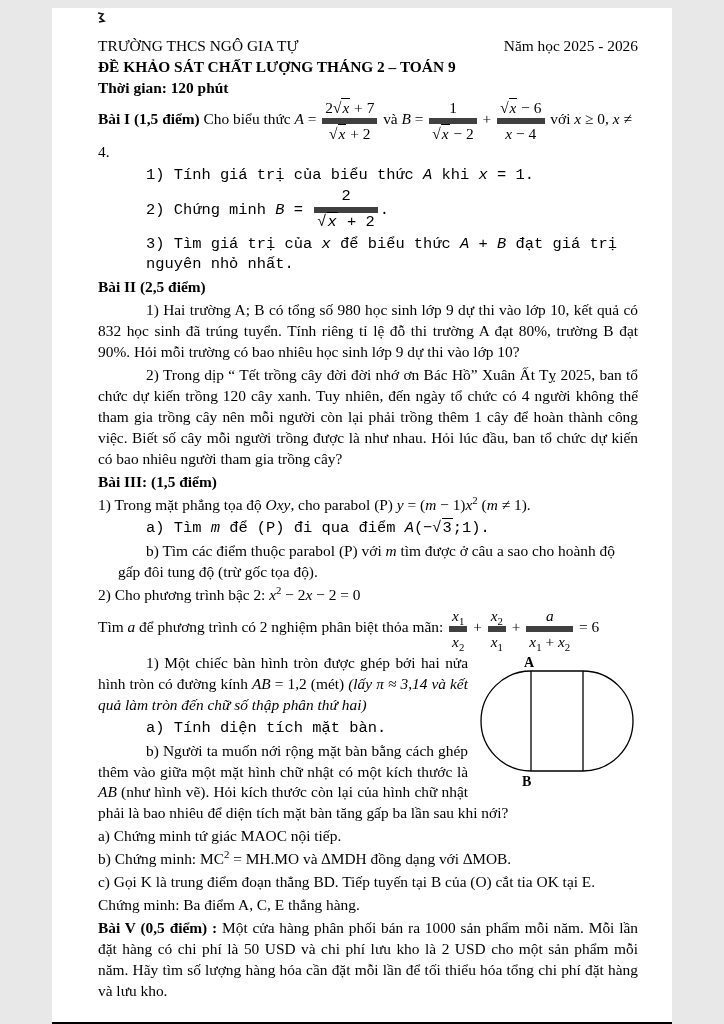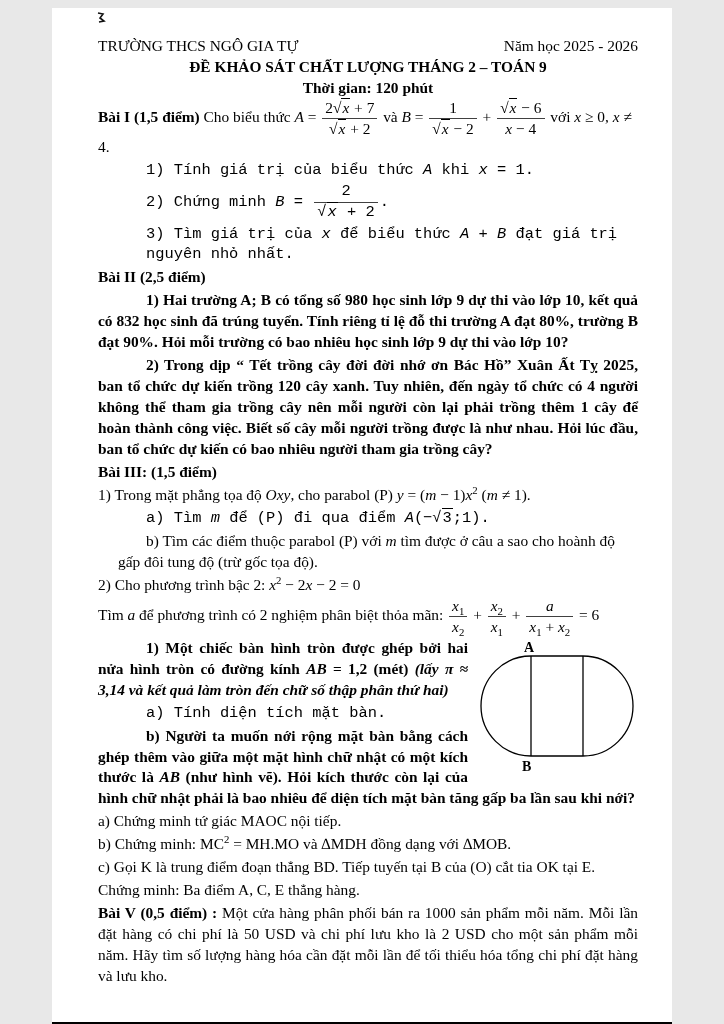--- a/index.html
+++ b/index.html
@@ -10,28 +10,28 @@
     background:#ffffff;
     font-family:"Liberation Serif","DejaVu Serif",serif;
     font-size:15.4px;
     line-height:1.36;
     color:#000;
     box-sizing:border-box;
     padding:28px 34px 0 46px;
     overflow:hidden;
   }
   .hdr{display:flex;justify-content:space-between;}
-  .title-line{text-align:center;font-weight:bold;font-family:Liberation Serif, serif;}
+  .title-line{font-weight:bold;font-family:Liberation Serif, serif;}
   .para{margin:0 0 2px 0;}
-  .ti{text-indent:48px;font-weight:bold;}
+  .ti{text-indent:48px;}
   .just{text-align:justify;}
   .ind{padding-left:48px;font-family:Liberation Mono, monospace;}
   .hang{padding-left:20px;text-indent:28px;}
   .frac{display:inline-block;vertical-align:middle;text-align:center;line-height:1.15;padding:0 2px;}
-  .frac .num{display:block;border-bottom:1px solid #404040;padding:0 3px 1px 3px;}
+  .frac .num{display:block;border-bottom:6px solid #404040;padding:0 3px 1px 3px;}
   .frac .den{display:block;padding:1px 3px 0 3px;}
   .sqrt{white-space:nowrap;}
   .sqrt .rad{border-top:1px solid #000;padding:0 1px;}
   sup,sub{font-size:0.7em;line-height:0;}
   .figure{float:right;width:158px;margin:2px 0 4px 12px;}
   .figlbl{font-family:"Liberation Serif",serif;font-size:14px;font-weight:bold;}
   .bottom-bar{position:absolute;left:0;right:0;bottom:0;height:10px;background:#000;}
   .scan-mark{position:absolute;left:44px;top:4px;width:10px;height:11px;}
 </style>
 </head>

